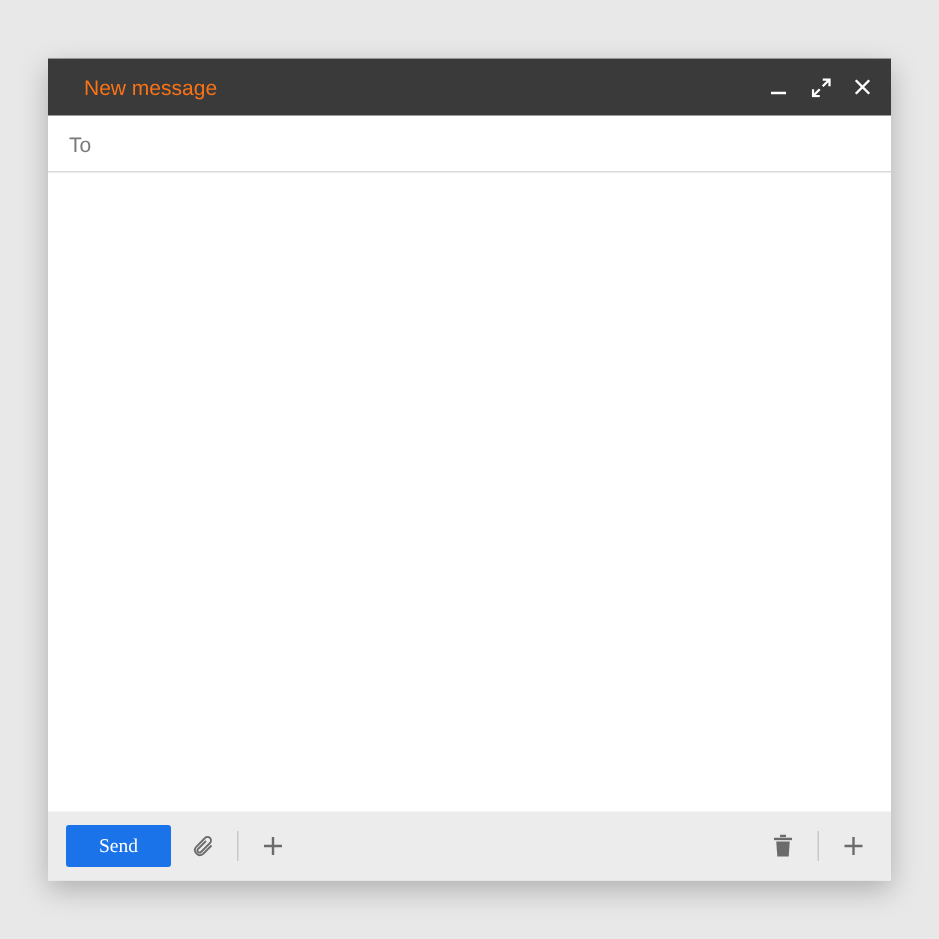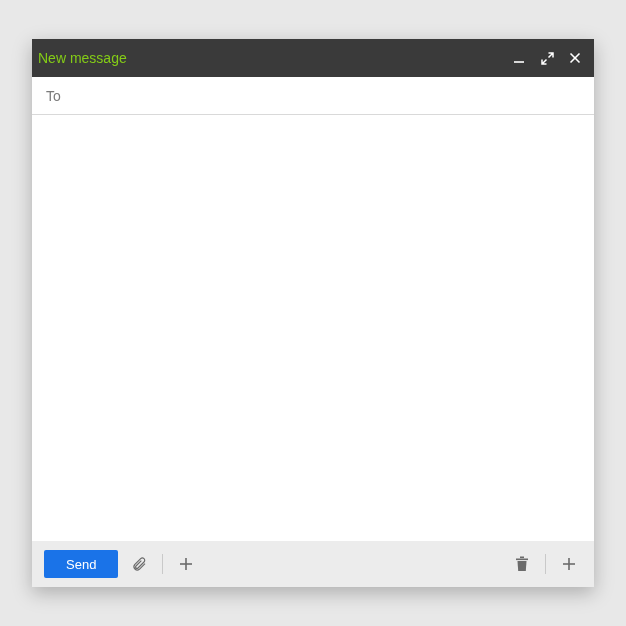--- a/index.html
+++ b/index.html
@@ -15,25 +15,25 @@
   .compose-window {
     width: 562px;
     height: 548px;
     background: #ffffff;
     box-shadow: 0 6px 18px rgba(0,0,0,0.25);
     display: flex;
     flex-direction: column;
   }
   .titlebar {
     background: #3a3a3a;
-    color: #84cc16;
+    color: #f97316;
     height: 38px;
     display: flex;
     align-items: center;
-    padding: 0 12px 0 6px;
+    padding: 0 12px 0 24px;
     font-size: 14px;
   }
   .titlebar .title { flex: 1; }
   .titlebar .win-controls {
     display: flex;
     align-items: center;
     gap: 14px;
   }
   .win-btn {
     width: 14px;
@@ -87,20 +87,21 @@
   }
   .send-btn {
     background: #1a73e8;
     color: #ffffff;
     border: none;
     height: 28px;
     padding: 0 22px;
     font-size: 13px;
     border-radius: 2px;
     cursor: pointer;
+    font-family: Liberation Serif, serif;
   }
   .tool-icon {
     width: 26px;
     height: 26px;
     display: flex;
     align-items: center;
     justify-content: center;
     cursor: pointer;
     color: #6b6b6b;
   }

